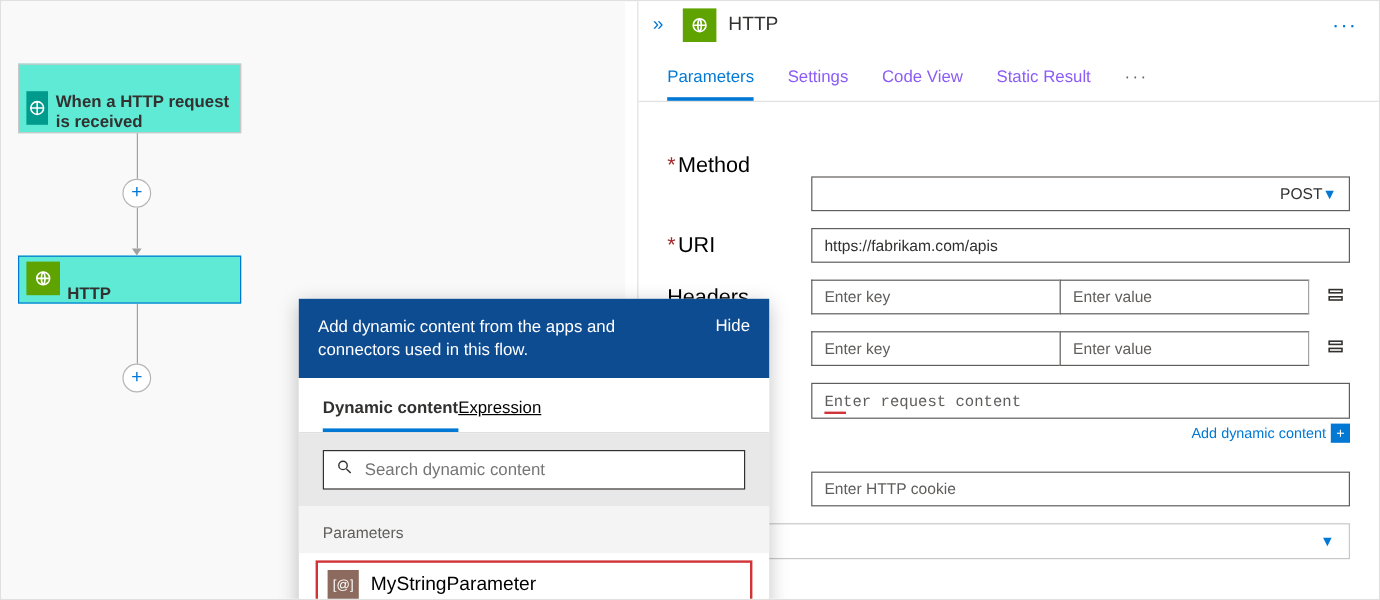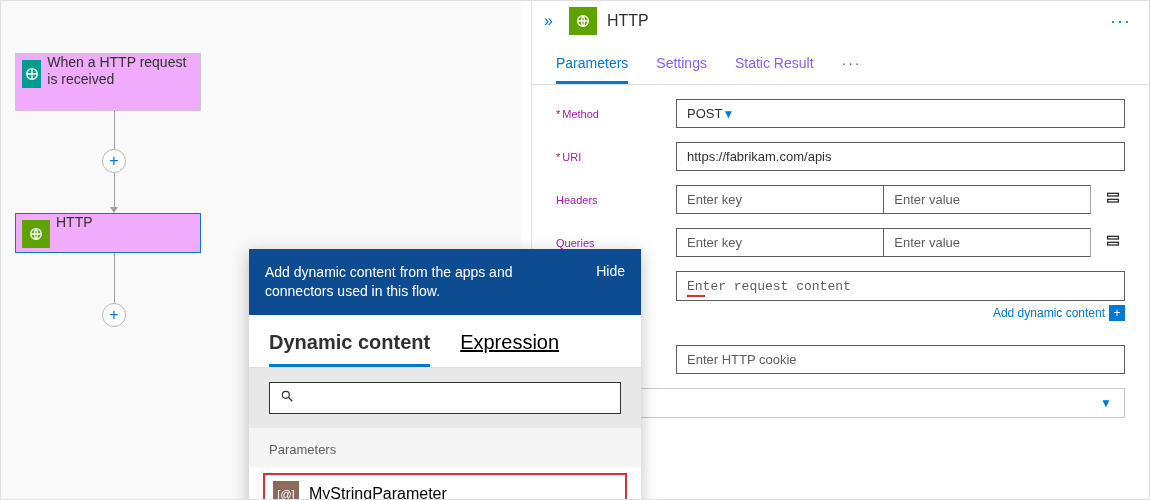--- a/index.html
+++ b/index.html
@@ -1,20 +1,20 @@
 <!DOCTYPE html>
 <html><head>
 <meta charset="utf-8">
 <style>
   * { box-sizing: border-box; margin: 0; padding: 0; font-family: "Segoe UI", Arial, sans-serif; }
   body { background: #fff; width: 1150px; height: 500px; overflow: hidden; position: relative; border:1px solid #e0e0e0;}
   .canvas { position: absolute; left: 0; top: 0; width: 520px; height: 500px; background: #f9f9f9; }
   .node {
-    position: absolute; background: #f0abfc; border: 1px solid #c8c8c8;
-    display: flex; align-items: flex-start; font-size: 14px; color: #323130;
+    position: absolute; background: #5eead4; border: 1px solid #c8c8c8;
+    display: flex; align-items: flex-end; font-size: 14px; color: #323130; font-weight: bold;
   }
   .node.selected { border: 1px solid #0078d4; }
   .node-icon {
     width: 28px; height: 28px; background: #009b8c; margin: 6px;
     display: flex; align-items: center; justify-content: center; color: #fff;
   }
   .node-icon.http { background: #5fa300; }
   .node-icon svg { width: 16px; height: 16px; }
   .plus-btn {
     position: absolute; width: 24px; height: 24px; border-radius: 50%;
@@ -33,28 +33,28 @@
     display: flex; align-items: center; justify-content: center;
   }
   .panel-title { font-size: 16px; color: #323130; flex: 1; }
   .panel-menu { color: #0078d4; font-size: 18px; padding: 0 6px; cursor:pointer; letter-spacing:1px;}
   .tabs { display: flex; gap: 28px; padding: 14px 0 0 24px; border-bottom: 1px solid #e0e0e0; font-size: 14px; }
   .tab { padding: 6px 0 10px 0; color: #8b5cf6; cursor: pointer; }
   .tab.active { color: #0078d4; border-bottom: 3px solid #0078d4; }
   .tab.more { color:#605e5c; letter-spacing:2px;}
   .form { padding: 14px 24px 0 24px; font-size: 13px; color: #323130; }
   .row { display: flex; align-items: center; margin-bottom: 14px; }
-  .lbl { width: 120px; color: #a21caf; font-size: 11px; }
+  .lbl { width: 120px; color: #000000; font-size: 18px; }
   .req::before { content: "*"; color: #a4262c; margin-right: 2px; }
   .field { flex: 1; }
   .select, .input, .bigbox {
     width: 100%; border: 1px solid #605e5c; padding: 6px 10px; font-size: 13px;
     background: #fff; color: #323130;
   }
-  .select { display:flex; justify-content:flex-start; align-items:center; }
+  .select { display:flex; justify-content:flex-end; align-items:center;margin-top:48px; }
   .chev { color:#0078d4; font-size:12px; }
   .kv { display: flex; flex: 1; gap: 0; }
   .kv .input { border-right: none; }
   .kv .input:last-child { border-right: 1px solid #a3a3a3; }
   .kv .input::placeholder { color: #605e5c; }
   .input::placeholder { color:#605e5c; }
   .mini-icon { width: 24px; color:#323130; text-align:center; margin-left:10px; cursor:pointer; }
   .body-input { border:1px solid #605e5c; padding:6px 10px; position:relative; }
   .cursor-mark { position:absolute; left:10px; bottom:3px; width:18px; height:2px; background:#d13438; }
   .add-dyn { text-align:right; font-size:12px; color:#0078d4; margin:4px 0 10px 0; display:flex; justify-content:flex-end; align-items:center; gap:4px;}
@@ -63,21 +63,21 @@
   
   .popup {
     position: absolute; left: 248px; top: 248px; width: 392px;
     background: #fff; box-shadow: 0 4px 16px rgba(0,0,0,.25); z-index: 10;
   }
   .popup-head {
     background: #0e4c92; color: #fff; padding: 14px 16px; font-size: 14px;
     display: flex; justify-content: space-between; align-items: flex-start;
   }
   .popup-head .msg { max-width: 300px; line-height: 1.35; }
-  .popup-tabs { display:flex; gap:30px; padding: 12px 20px 0 20px; font-size:20px; border-bottom:1px solid #e0e0e0; background:#fff;}
+  .popup-tabs { display:flex; padding: 12px 20px 0 20px; font-size:14px; border-bottom:1px solid #e0e0e0; background:#fff;}
   .popup-tab { padding:4px 0 10px 0; color:#323130; cursor:pointer; font-weight:600;}
   .popup-tab.active { color:#323130; border-bottom:3px solid #0078d4; }
   .popup-tab.inactive { font-weight:400; color:#000000;text-decoration:underline;}
   .search-wrap { background:#e8e8e8; padding:14px 20px; }
   .search-box { background:#fff; border:1px solid #323130; padding:6px 10px; display:flex; align-items:center; gap:10px;}
   .search-box input { border:none; outline:none; flex:1; font-size:14px; }
   .group-label { padding:14px 20px 10px 20px; color:#605e5c; font-size:13px; background:#f4f4f4;}
   .param-row { margin: 6px 14px 14px 14px; border:2px solid #d13438; display:flex; align-items:center; padding:6px 8px; gap:10px; cursor:pointer;}
   .param-icon { width:26px; height:26px; background:#8c6b5e; display:flex;align-items:center;justify-content:center;color:#fff;font-size:11px;}
 </style>
@@ -124,20 +124,21 @@
           <path d="M4 12h16M12 4c3 3 3 13 0 16M12 4c-3 3-3 13 0 16"></path>
         </svg>
     </div>
     <div class="panel-title">HTTP</div>
     <span class="panel-menu">···</span>
   </div>
 
   <div class="tabs">
     <div class="tab active">Parameters</div>
     <div class="tab">Settings</div>
+    <div class="tab">Code View</div>
     <div class="tab">Static Result</div>
     <div class="tab more">···</div>
   </div>
 
   <div class="form">
 
     <div class="row">
       <div class="lbl req">Method</div>
       <div class="field">
         <div class="select">
@@ -220,20 +221,21 @@
     <div class="popup-tab inactive">Expression</div>
   </div>
   <div class="search-wrap">
     <div class="search-box">
       <span>
         <svg width="14" height="14" viewBox="0 0 24 24" fill="none" stroke="#323130" stroke-width="2">
             <circle cx="10" cy="10" r="6"></circle>
             <line x1="15" y1="15" x2="21" y2="21"></line>
           </svg>
       </span>
+      <input placeholder="Search dynamic content" style="">
     </div>
   </div>
   <div class="group-label">Parameters</div>
   <div class="param-row">
     <div class="param-icon">[@]</div>
     <span>MyStringParameter</span>
   </div>
 </div>
 
 </body></html>

